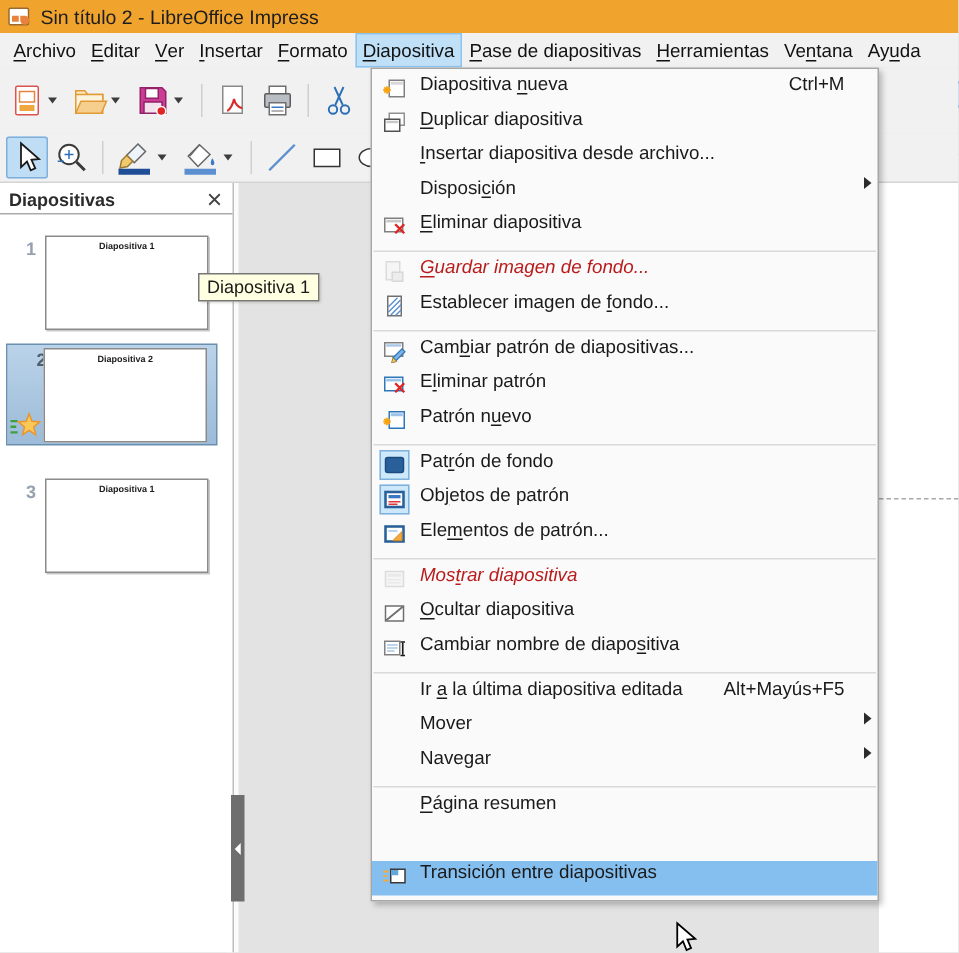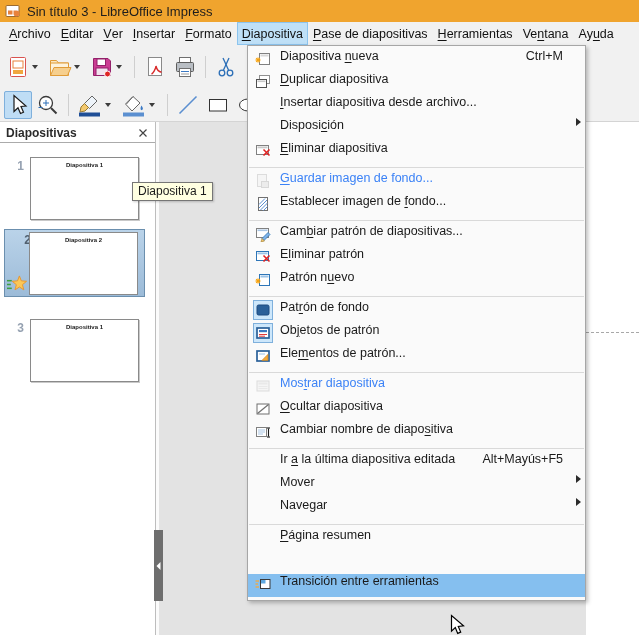--- a/index.html
+++ b/index.html
@@ -61,40 +61,40 @@
     padding:3px 0;box-sizing:border-box;font-size:12.5px;color:#1a1a1a;}
   .menu-item{display:flex;align-items:flex-start;height:23px;padding:0 4px 0 5px;white-space:nowrap;}
   .menu-item .iconbox{width:20px;height:20px;display:flex;align-items:center;justify-content:center;
     margin-right:7px;flex:none;box-sizing:border-box;}
   .menu-item.checked .iconbox{background:#CDE7FB;border:1px solid #7FB0DC;}
   .menu-item .mlabel{flex:1;}
   .menu-item .mshortcut{margin-left:14px;margin-right:4px;}
   .menu-item .arrcol{width:14px;display:flex;justify-content:flex-end;flex:none;}
   .sub-arrow{width:0;height:0;border-top:4px solid transparent;border-bottom:4px solid transparent;
     border-left:5px solid #2b2b2b;}
-  .menu-item.disabled{color:#3b82f6;}
+  .menu-item.disabled{color:#b91c1c;font-style:italic;}
   .menu-item.disabled svg{opacity:.45;filter:grayscale(1);}
   .menu-item.highlight{background:#85BFEF;}
   .menu-sep{height:1px;background:#D9D9D9;margin:3px 1px;}
   
   .tooltip{position:absolute;left:132px;top:182px;background:#FFFFE1;border:1px solid #767676;
     font-size:12px;color:#1a1a1a;padding:1px 5px 2px;z-index:60;box-shadow:1px 1px 2px rgba(0,0,0,.2);}
   .cursor{position:absolute;left:450px;top:614px;z-index:100;}
   u{text-underline-offset:2px;}
 </style>
 </head>
 <body>
 
 <div class="titlebar">
   <span id="app-icon"><span><svg width="16" height="15" viewBox="0 0 16 15">
           <rect x="1" y="1.5" width="13" height="11" rx="1" fill="#fff" stroke="#9b6a2f"></rect>
           <rect x="3" y="6.5" width="4.5" height="4" fill="#e8823c"></rect>
           <path d="M8.5 9.5a3 3 0 1 0 3-3l-3 0z" fill="#e8823c"></path>
         </svg></span></span>
-  <span class="ttext">Sin título 3 - LibreOffice Impress</span>
+  <span class="ttext">Sin título 2 - LibreOffice Impress</span>
 </div>
 
 <div class="menubar" id="menubar">
     <span class="mb-item"><u>A</u>rchivo</span>
     <span class="mb-item"><u>E</u>ditar</span>
     <span class="mb-item"><u>V</u>er</span>
     <span class="mb-item"><u>I</u>nsertar</span>
     <span class="mb-item"><u>F</u>ormato</span>
     <span class="mb-item active"><u>D</u>iapositiva</span>
     <span class="mb-item"><u>P</u>ase de diapositivas</span>
@@ -550,21 +550,21 @@
         <svg width="16" height="16" viewBox="0 0 16 16">
           <g stroke="#f5a93b" stroke-width="1.3">
             <line x1="0.5" y1="5" x2="4" y2="5"></line>
             <line x1="0.5" y1="8" x2="3" y2="8"></line>
             <line x1="0.5" y1="11" x2="4" y2="11"></line>
           </g>
           <rect x="5.5" y="3.5" width="9.5" height="9" fill="#fff" stroke="#3a3a3a"></rect>
           <path d="M6 4h4.5v3.5H6z" fill="#5fa8e0"></path>
         </svg>
       </span>
-      <span class="mlabel">Transición entre erramientas</span>
+      <span class="mlabel">Transición entre diapositivas</span>
       <span class="arrcol"></span>
     </div>
   </div>
 
 <div class="tooltip">
   <span>Diapositiva 1</span>
 </div>
 
 <div class="cursor" id="cursor">
     <svg width="15" height="22" viewBox="0 0 15 22">

